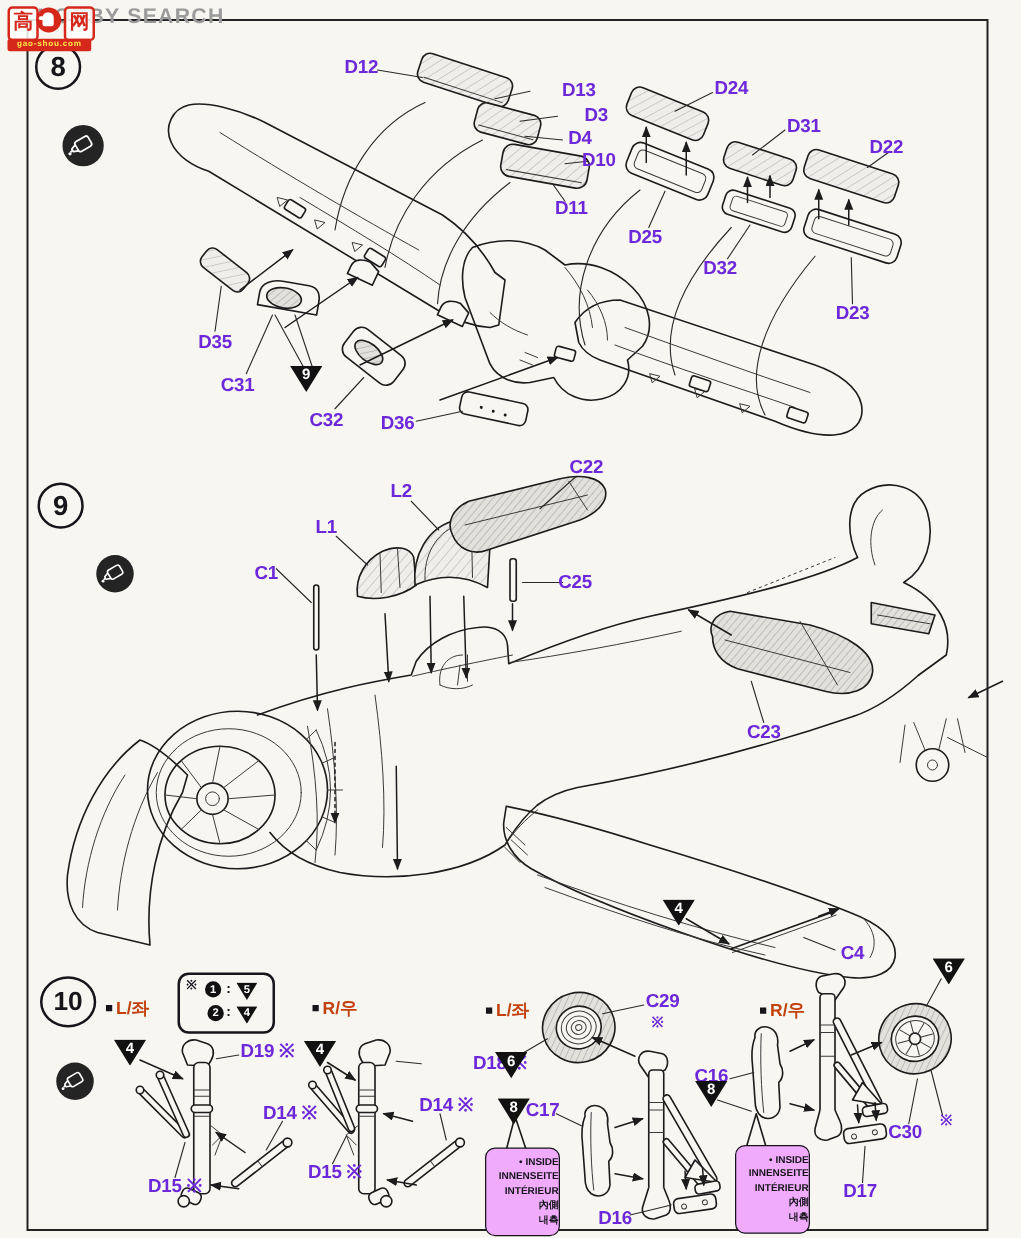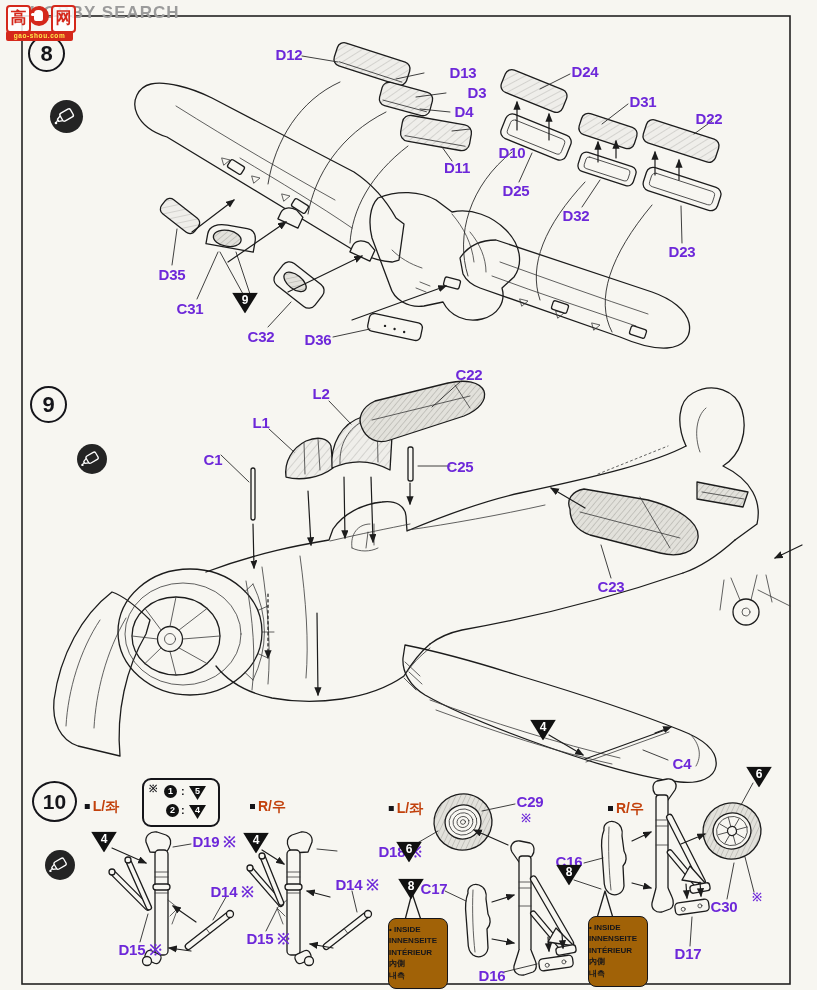--- a/index.html
+++ b/index.html
@@ -51,21 +51,21 @@
   .leg-note{position:absolute;left:5px;top:4px;font:700 10px/1 "Liberation Sans",sans-serif;color:#15151a;}
   .leg-circle{position:absolute;width:13px;height:13px;background:#111;color:#fff;border-radius:50%;
               font:700 9px/13px "Liberation Sans",sans-serif;text-align:center;}
   .leg-colon{position:absolute;font:700 11px/1 "Liberation Sans",sans-serif;color:#15151a;}
   .leg-tri{position:absolute;width:17px;height:14px;background:#111;clip-path:polygon(0 0,100% 0,50% 100%);
            color:#fff;font:700 9px/11px "Liberation Sans",sans-serif;text-align:center;}
   #lc1{left:20px;top:5px}   #lcol1{left:37px;top:6px}  #lt1{left:45px;top:6px}
   #lc2{left:22px;top:24px}  #lcol2{left:37px;top:25px} #lt2{left:45px;top:25px}
   
   .inside-box{position:absolute;width:58px;height:64px;border:1.6px solid #15151a;border-radius:8px;
-              background:#a16207;text-align:left;padding-top:5px;z-index:8;}
+              background:#f0abfc;text-align:right;padding-top:5px;z-index:8;}
   .inside-box span{display:block;font:700 8px/11.4px "Liberation Sans",sans-serif;color:#15151a;}
   #inside-box-1{left:388px;top:918px;}
   #inside-box-2{left:588px;top:916px;}
 </style>
 </head>
 <body>
 
 <div id="page">
 
 <svg id="art" width="817" height="990" viewBox="0 0 817 990">
@@ -582,21 +582,21 @@
   <span>INTÉRIEUR</span>
   <span>內側</span>
   <span>내측</span>
 </div>
 
 <div id="label-layer">
       <span class="part-label" style="left: 289px; top: 54px;">D12</span>
       <span class="part-label" style="left: 463px; top: 72px; text-align: center;">D13</span>
       <span class="part-label" style="left: 459px; top: 92px; padding-left: 36px;">D3</span>
       <span class="part-label" style="left: 464px; top: 111px;">D4</span>
-      <span class="part-label" style="left: 512px; top: 128px; margin-top: 24px;">D10</span>
+      <span class="part-label" style="left: 479px; top: 128px;">D10</span>
       <span class="part-label" style="left: 457px; top: 167px;">D11</span>
       <span class="part-label" style="left: 585px; top: 71px;">D24</span>
       <span class="part-label" style="left: 643px; top: 101px;">D31</span>
       <span class="part-label" style="left: 685px; top: 118px; margin-left: 24px;">D22</span>
       <span class="part-label" style="left: 516px; top: 190px;">D25</span>
       <span class="part-label" style="left: 576px; top: 215px;">D32</span>
       <span class="part-label" style="left: 682px; top: 251px;">D23</span>
       <span class="part-label" style="left: 172px; top: 274px;">D35</span>
       <span class="part-label" style="left: 190px; top: 308px;">C31</span>
       <span class="part-label" style="left: 261px; top: 336px;">C32</span>

